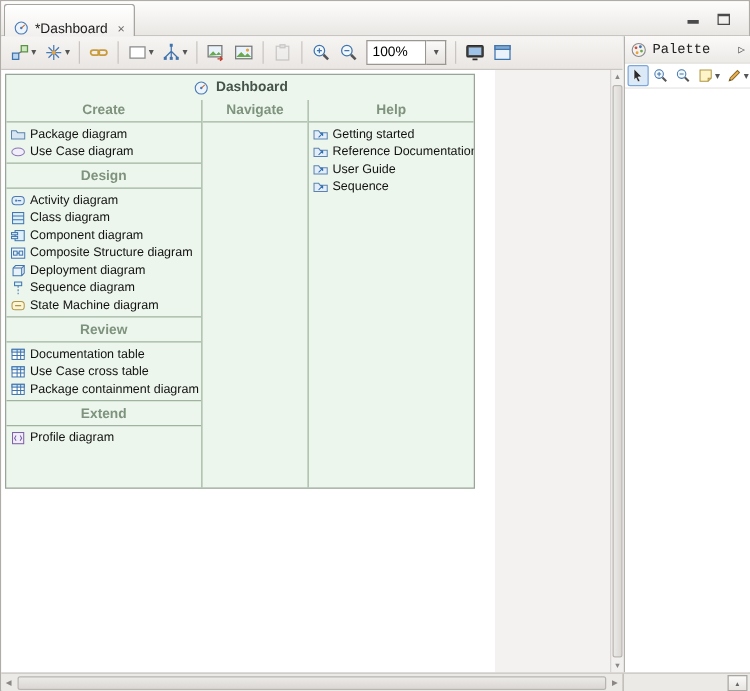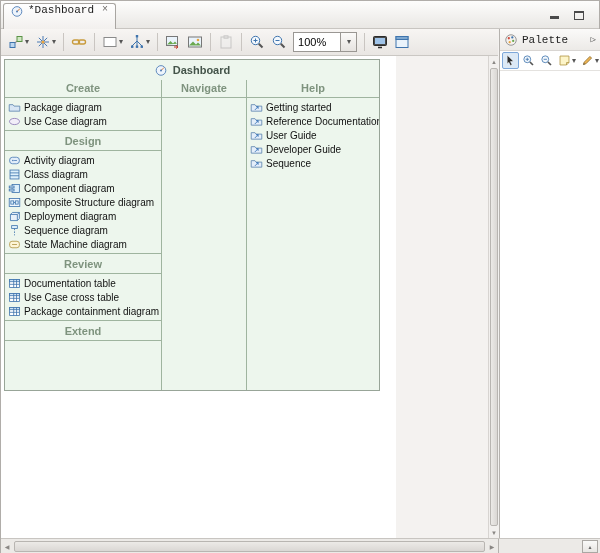--- a/index.html
+++ b/index.html
@@ -5,22 +5,22 @@
   * { box-sizing: border-box; margin: 0; padding: 0; }
   html,body { width:600px; height:553px; }
   body { font-family:"Liberation Sans", sans-serif; background:#f4f2f0; overflow:hidden; }
   .app { position:relative; width:600px; height:553px; background:#f4f2f0; border:1px solid #b0ada9; }
 
   
   .tabbar { position:absolute; left:0; top:0; width:100%; height:28px;
             background:linear-gradient(#fdfdfc,#e9e7e4); border-bottom:1px solid #c8c5c1; }
   .etab { position:absolute; left:2px; top:2px; height:26px;
           background:linear-gradient(#ffffff,#f2f0ee); border:1px solid #a8a5a1; border-bottom:none;
-          border-radius:3px 3px 0 0; display:flex; align-items:flex-start; padding:0 7px 0 6px; gap:4px;
-          font-size:11px; color:#1a1a1a;font-family:Liberation Mono, monospace; }
+          border-radius:3px 3px 0 0; display:flex; align-items:flex-end; padding:0 7px 0 6px; gap:4px;
+          font-size:11px; color:#1a1a1a; }
   .etab svg { width:14px; height:14px; }
   .tclose { color:#6e6b68; font-size:10px; margin-left:4px; cursor:pointer; }
   .winbtns { position:absolute; right:12px; top:6px; display:flex; gap:7px; }
   .winbtn { width:17px; height:15px; display:flex; align-items:flex-end; justify-content:center;
             border:1px solid transparent; border-radius:2px; cursor:pointer; }
   .min-glyph { width:9px; height:3px; background:#4a4a4a; margin-bottom:2px; }
   .max-glyph { width:10px; height:9px; border:1px solid #4a4a4a; border-top-width:2px; margin-bottom:1px; }
 
   
   .toolbar { position:absolute; left:0; top:28px; width:497px; height:27px;
@@ -426,20 +426,26 @@
           <div class="ditem">
             <svg>
                 <use href="#i-table"></use>
               </svg>
             <span>Package containment diagram</span>
           </div>
           <div class="rule"></div>
 
           <div class="sec-title">Extend</div>
           <div class="rule"></div>
+          <div class="ditem">
+            <svg>
+                <use href="#i-profile"></use>
+              </svg>
+            <span>Profile diagram</span>
+          </div>
         </div>
 
         <div class="dcol dcol-nav">
           <div class="dcol-title">Navigate</div>
           <div class="rule"></div>
         </div>
 
         <div class="dcol dcol-help">
           <div class="dcol-title">Help</div>
           <div class="rule"></div>
@@ -453,26 +459,20 @@
             <svg>
                 <use href="#i-helpfolder"></use>
               </svg>
             <span>Reference Documentation</span>
           </div>
           <div class="ditem">
             <svg>
                 <use href="#i-helpfolder"></use>
               </svg>
             <span>User Guide</span>
-          </div>
-          <div class="ditem">
-            <svg>
-                <use href="#i-helpfolder"></use>
-              </svg>
-            <span>Developer Guide</span>
           </div>
           <div class="ditem">
             <svg>
                 <use href="#i-helpfolder"></use>
               </svg>
             <span>Sequence</span>
           </div>
         </div>
 
       </div>

